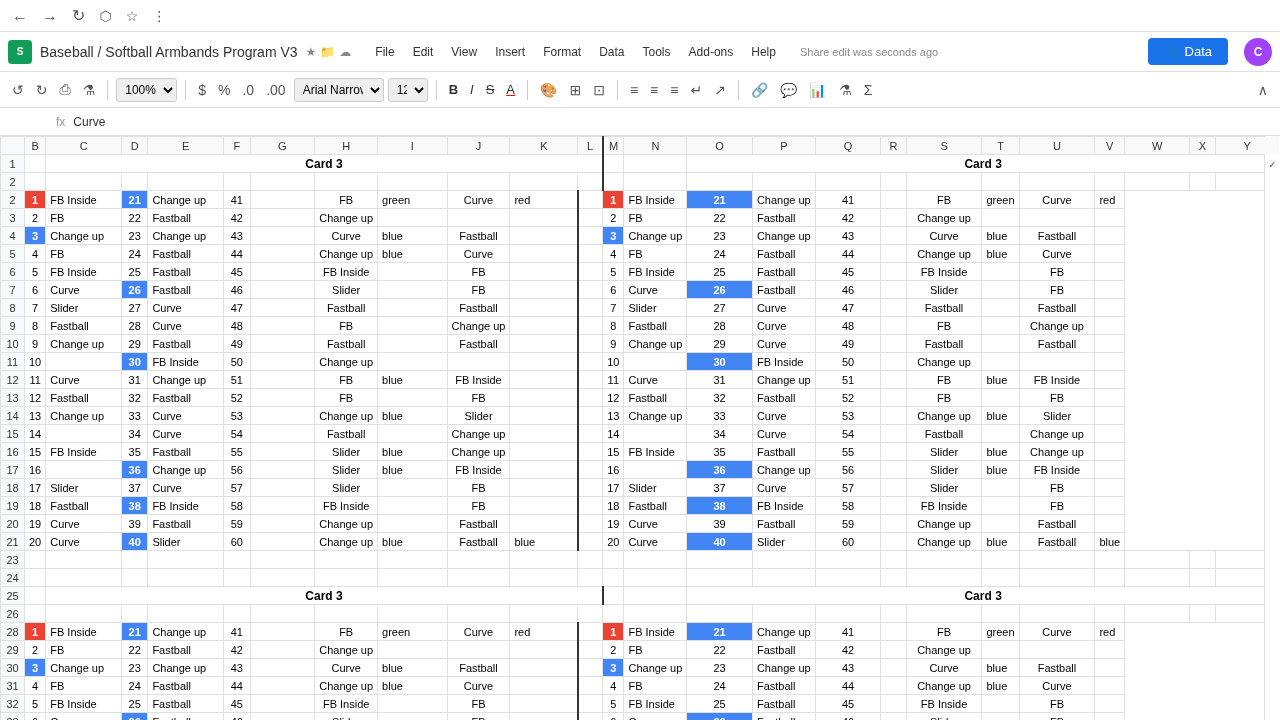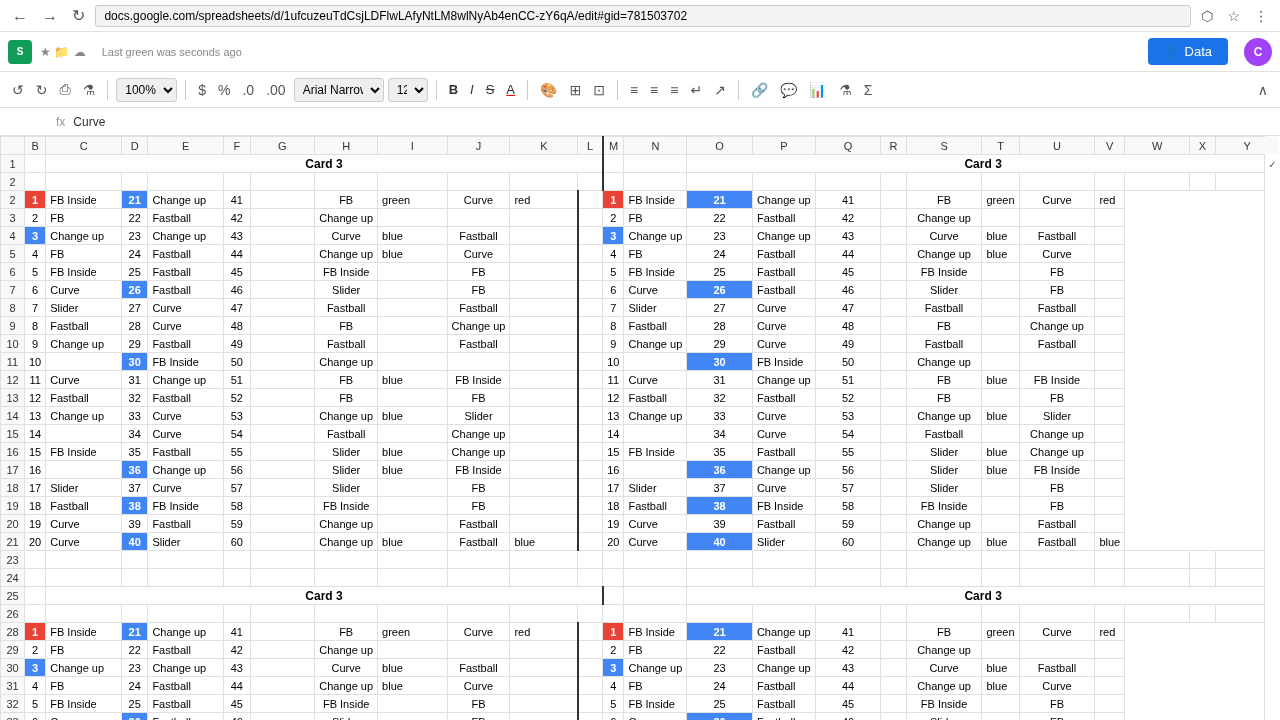--- a/index.html
+++ b/index.html
@@ -157,34 +157,45 @@
     }
     .right-panel-icon { font-size: 10px; color: #555; cursor: pointer; }
   </style>
 </head>
 <body>
 
 <div class="top-bar">
   <span class="nav-btn">←</span>
   <span class="nav-btn">→</span>
   <span class="nav-btn">↻</span>
-  <input class="url-bar" type="text" value="docs.google.com/spreadsheets/d/1ufcuzeuTdCsjLDFlwLAfyNtLM8wlNyAb4enCC-zY6qA/edit#gid=781503702" readonly="" style="">
   <span class="chrome-icon">⬡</span>
   <span class="chrome-icon">☆</span>
   <span class="chrome-icon">⋮</span>
 </div>
 
 <div class="app-header">
   <div class="app-icon">S</div>
+  <span class="app-title">Baseball / Softball Armbands Program V3</span>
   <div class="app-title-icons">
     <span>★</span>
     <span>📁</span>
     <span>☁</span>
   </div>
-  <span class="last-edit">Last green was seconds ago</span>
+  <div class="menu-bar">
+    <span class="menu-item">File</span>
+    <span class="menu-item">Edit</span>
+    <span class="menu-item">View</span>
+    <span class="menu-item">Insert</span>
+    <span class="menu-item">Format</span>
+    <span class="menu-item">Data</span>
+    <span class="menu-item">Tools</span>
+    <span class="menu-item">Add-ons</span>
+    <span class="menu-item">Help</span>
+  </div>
+  <span class="last-edit">Share edit was seconds ago</span>
   <button class="share-btn">
     <span>👤</span>
     <span>Data</span>
   </button>
   <div class="user-avatar">C</div>
 </div>
 
 <div class="toolbar">
   <button class="toolbar-btn">↺</button>
   <button class="toolbar-btn">↻</button>

